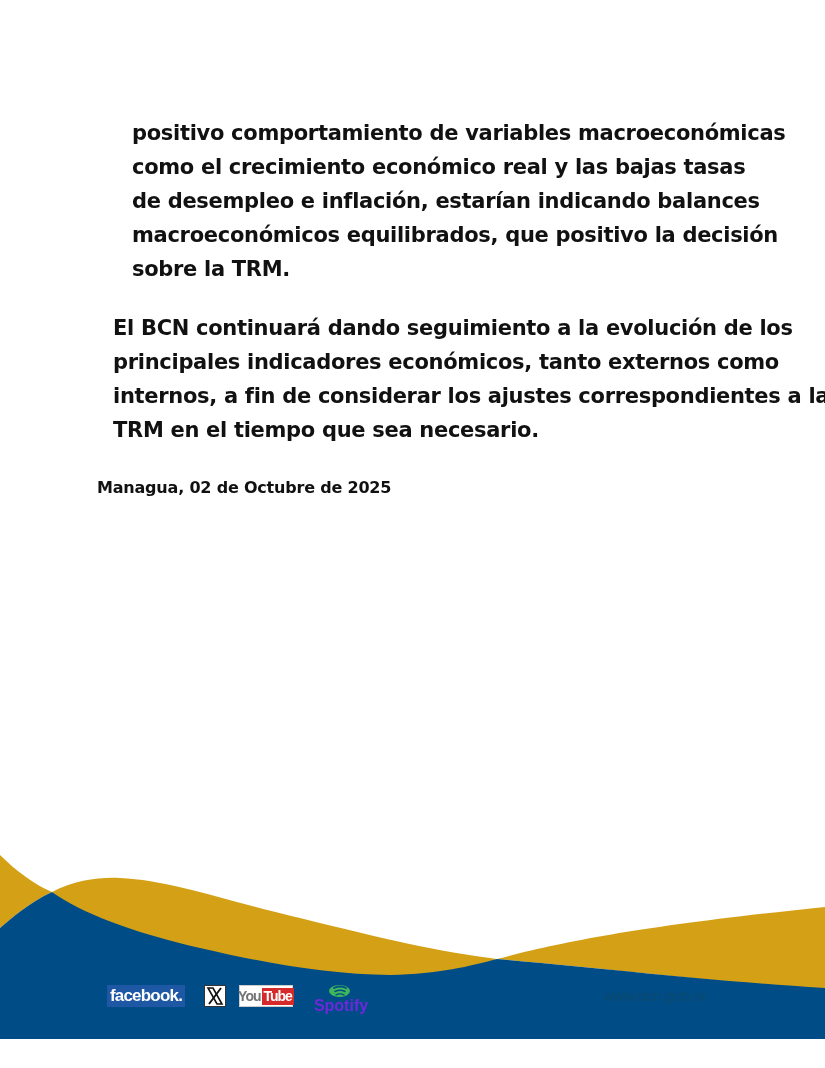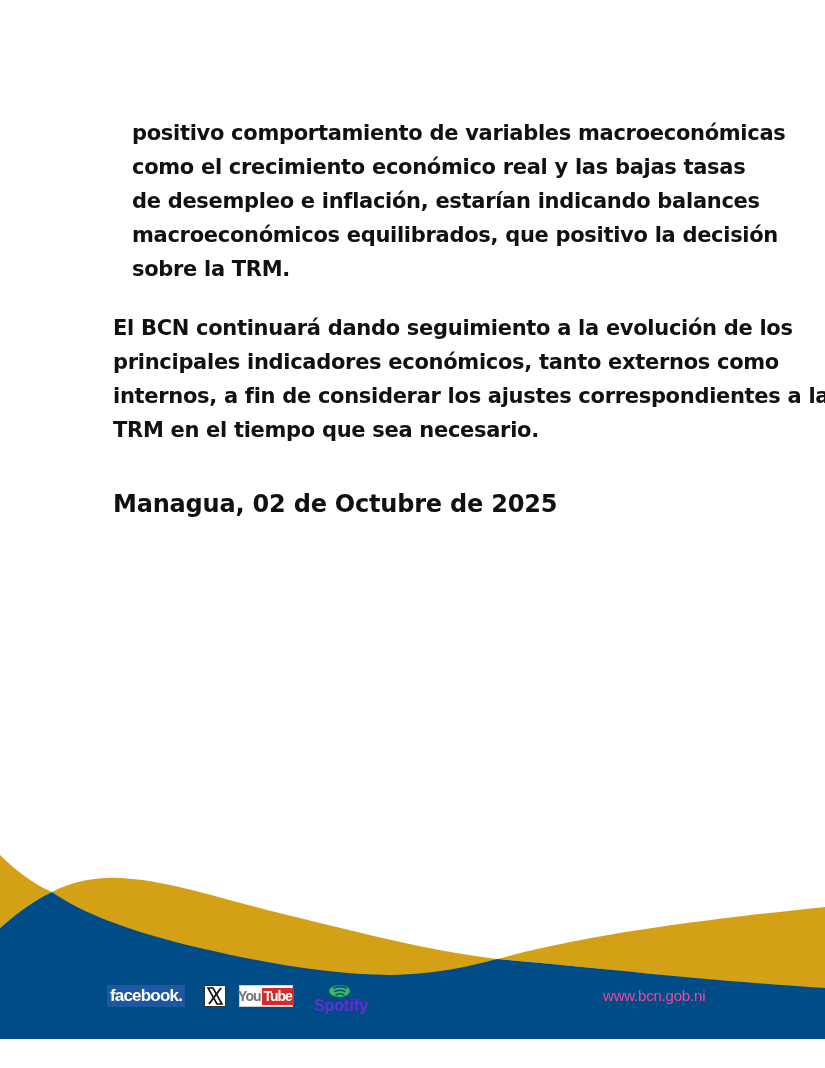--- a/index.html
+++ b/index.html
@@ -41,24 +41,24 @@
     #para2 {
       left: 97px;
       top: 295px;
       width: 632px;
     }
     #dateline {
       position: absolute;
       left: 97px;
       top: 474px;
       font-weight: bold;
-      font-size: 24px;
+      font-size: 16px;
       line-height: 28px;
       letter-spacing: -0.2px;
-      margin: 16px;
+      margin: 0;
     }
     #footer-waves {
       position: absolute;
       left: 0;
       top: 840px;
       width: 825px;
       height: 200px;
     }
     .social {
       position: absolute;
@@ -121,21 +121,21 @@
       background: #3fb85c;
       margin-right: 3px;
       display: flex;
       align-items: center;
       justify-content: center;
     }
     #website {
       position: absolute;
       left: 603px;
       top: 986px;
-      color: #ec4899;
+      color: #0c4a6e;
       font-family: "Liberation Sans", sans-serif;
       font-size: 15px;
       line-height: 20px;
       letter-spacing: -0.2px;
     }
   </style>
 </head>
 <body>
 
 <div id="para1" class="para">

